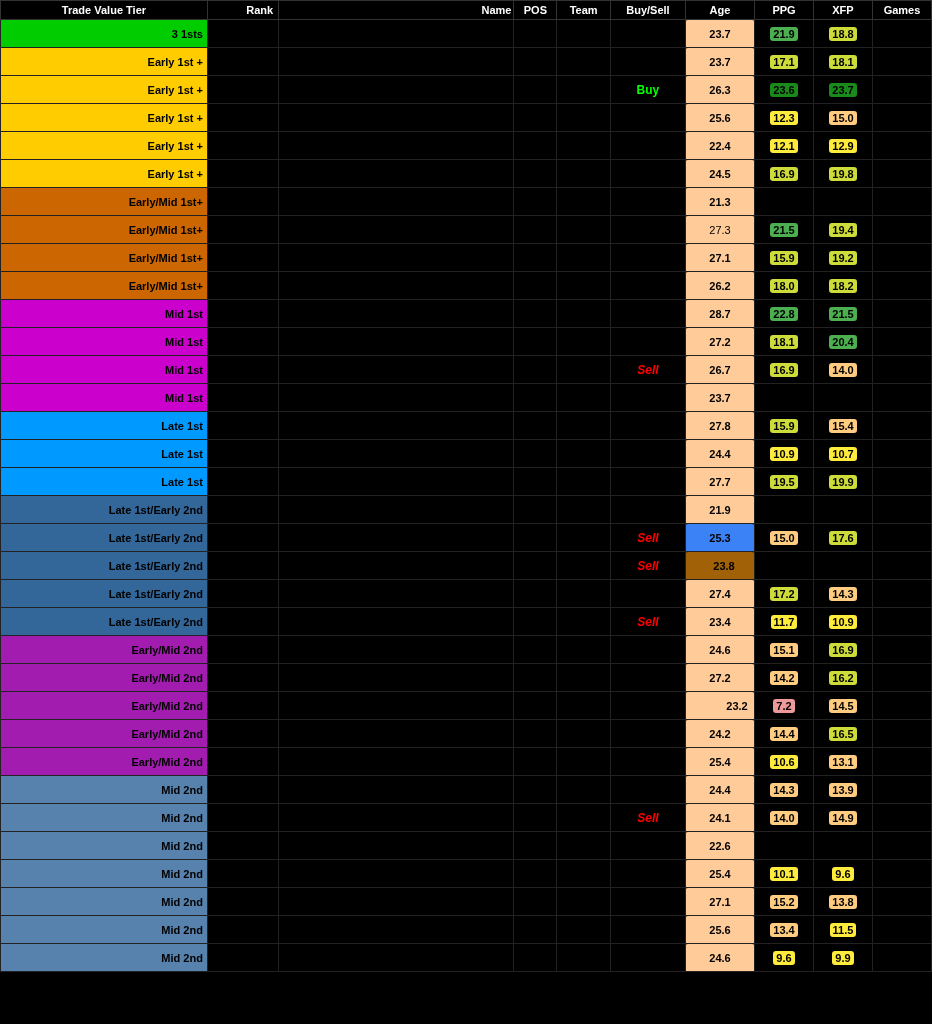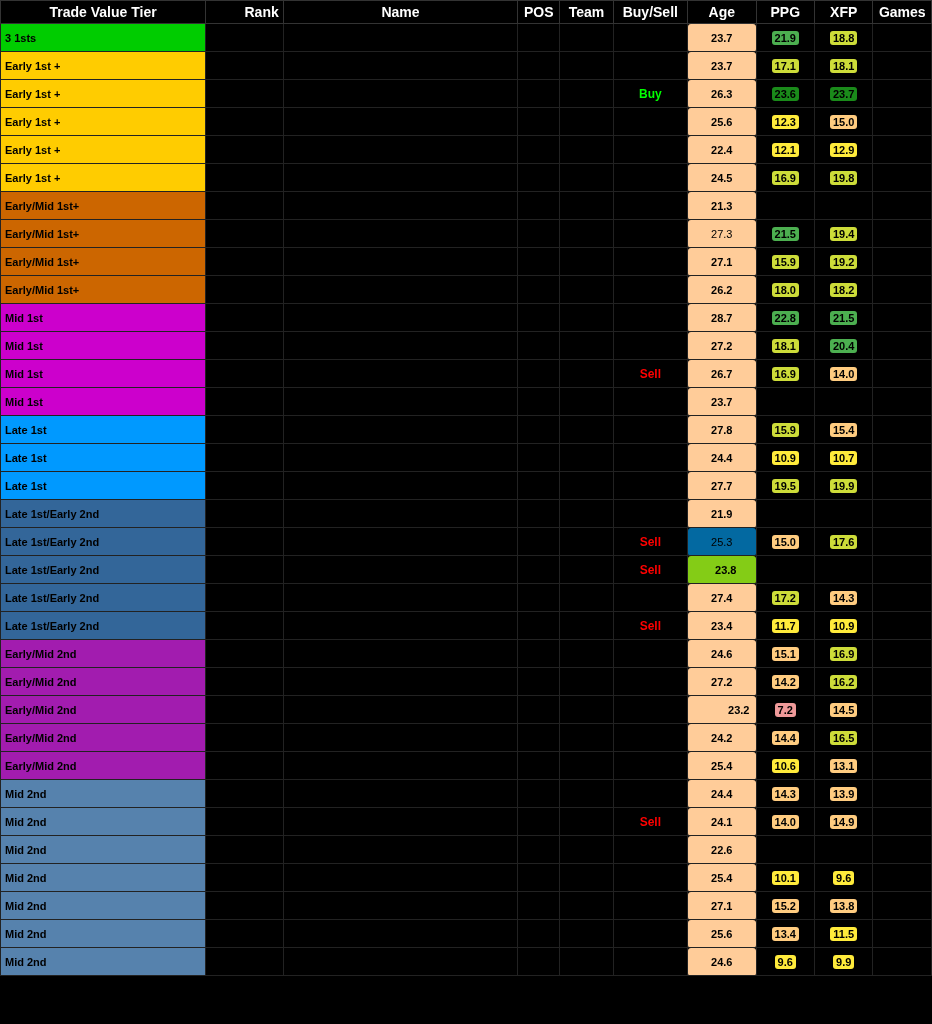--- a/index.html
+++ b/index.html
@@ -15,44 +15,44 @@
     }
     table {
       width: 100%;
       border-collapse: collapse;
     }
     th {
       background: #000;
       color: #fff;
       text-align: center;
       padding: 3px 2px;
-      font-size: 14px;
+      font-size: 11px;
       border: 1px solid #333;
     }
     td {
       border: 1px solid #222;
       padding: 2px 4px;
       text-align: center;
       font-size: 11px;
       color: #fff;
       height: 28px;
     }
     td.tier-label {
-      text-align: left;
+      text-align: right;
       font-weight: bold;
       font-size: 11px;
       color: #000;
     }
     td.name-col { text-align: left; color: #fff; min-width: 160px; }
     td.rank-col { color: #fff; }
     td.pos-col { color: #fff; }
     td.team-col { color: #fff; }
     td.buysell-col { font-weight: bold; font-size: 12px; }
     td.buysell-buy { color: #00ff00; }
-    td.buysell-sell { color: #ff0000; }
+    td.buysell-sell { color: #ff0000; font-style: italic; }
     td.age-col { color: #fff; }
     .stat-cell {
       border-radius: 3px;
       padding: 1px 3px;
       font-weight: bold;
       font-size: 11px;
     }
     
     .c-green-dark { background: #1a8a1a; color: #000; }
     .c-green { background: #4caf50; color: #000; }
@@ -72,21 +72,21 @@
   </style>
 </head>
 <body>
 
 <div class="table-container">
   <table>
     <thead>
       <tr>
         <th style="width:193px; text-align:center;">Trade Value Tier</th>
         <th style="width:40px;padding-left:36px;">Rank</th>
-        <th style="width:220px; text-align:center;">Name</th>
+        <th style="width:220px; text-align:right;">Name</th>
         <th style="width:40px;">POS</th>
         <th style="width:50px;">Team</th>
         <th style="width:70px;margin-top:44px;">Buy/Sell</th>
         <th style="width:55px;">Age</th>
         <th style="width:55px;">PPG</th>
         <th style="width:55px;">XFP</th>
         <th style="width:55px;">Games</th>
       </tr>
     </thead>
     <tbody id="table-body">
@@ -306,33 +306,33 @@
           <td></td>
           <td></td>
         </tr>
         <tr>
           <td class="tier-label tier-late1early2">Late 1st/Early 2nd</td>
           <td class="rank-col"></td>
           <td class="name-col"></td>
           <td class="pos-col"></td>
           <td class="team-col"></td>
           <td class="buysell-col buysell-sell">Sell</td>
-          <td class="age-col" style="background: #0369a1; color: rgb(0, 0, 0); border-radius: 3px; font-weight: normal; margin-left: 40px;">25.3</td>
+          <td class="age-col" style="background: #3b82f6; color: rgb(0, 0, 0); border-radius: 3px; font-weight: bold; margin-left: 40px;">25.3</td>
           <td><span class="stat-cell c-orange-light">15.0</span></td>
           <td><span class="stat-cell c-yellow-green">17.6</span></td>
           <td></td>
         </tr>
         <tr>
           <td class="tier-label tier-late1early2">Late 1st/Early 2nd</td>
           <td class="rank-col"></td>
           <td class="name-col"></td>
           <td class="pos-col"></td>
           <td class="team-col"></td>
           <td class="buysell-col buysell-sell">Sell</td>
-          <td class="age-col" style="background: #84cc16; color: rgb(0, 0, 0); border-radius: 3px; font-weight: bold; padding-left: 12px;">23.8</td>
+          <td class="age-col" style="background: #a16207; color: rgb(0, 0, 0); border-radius: 3px; font-weight: bold; padding-left: 12px;">23.8</td>
           <td></td>
           <td></td>
           <td></td>
         </tr>
         <tr>
           <td class="tier-label tier-late1early2">Late 1st/Early 2nd</td>
           <td class="rank-col"></td>
           <td class="name-col"></td>
           <td class="pos-col"></td>
           <td class="team-col"></td>

